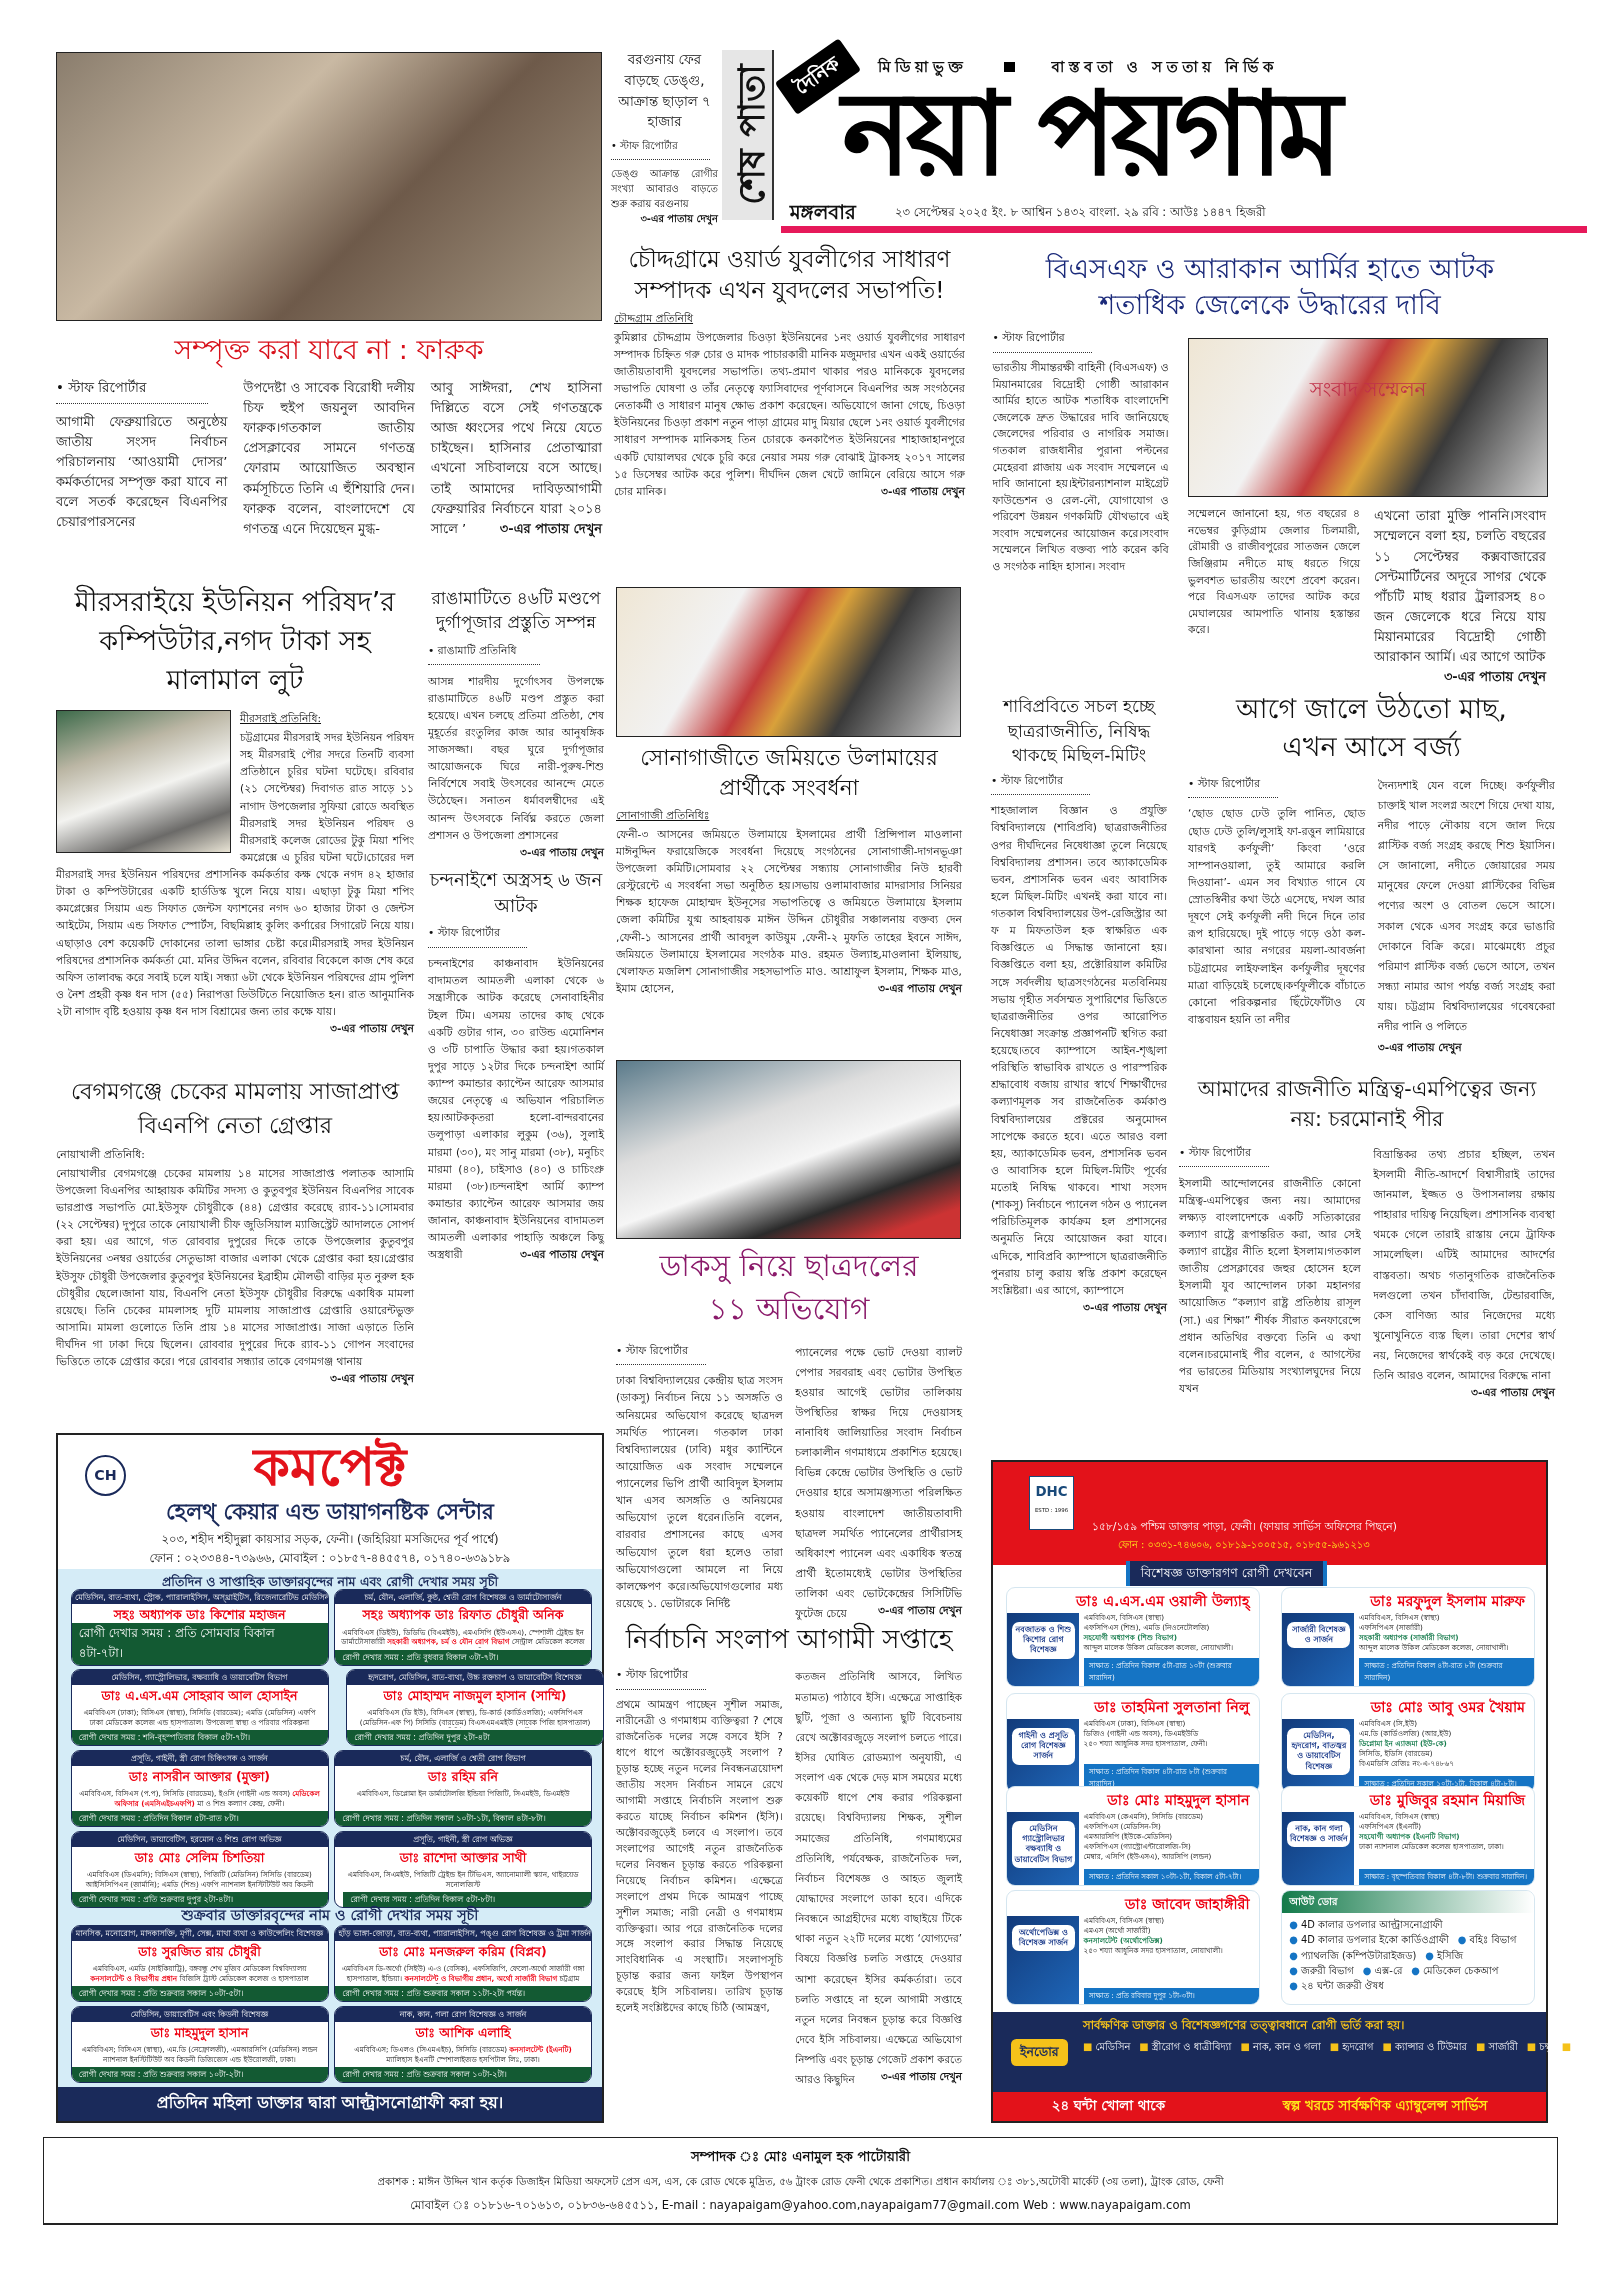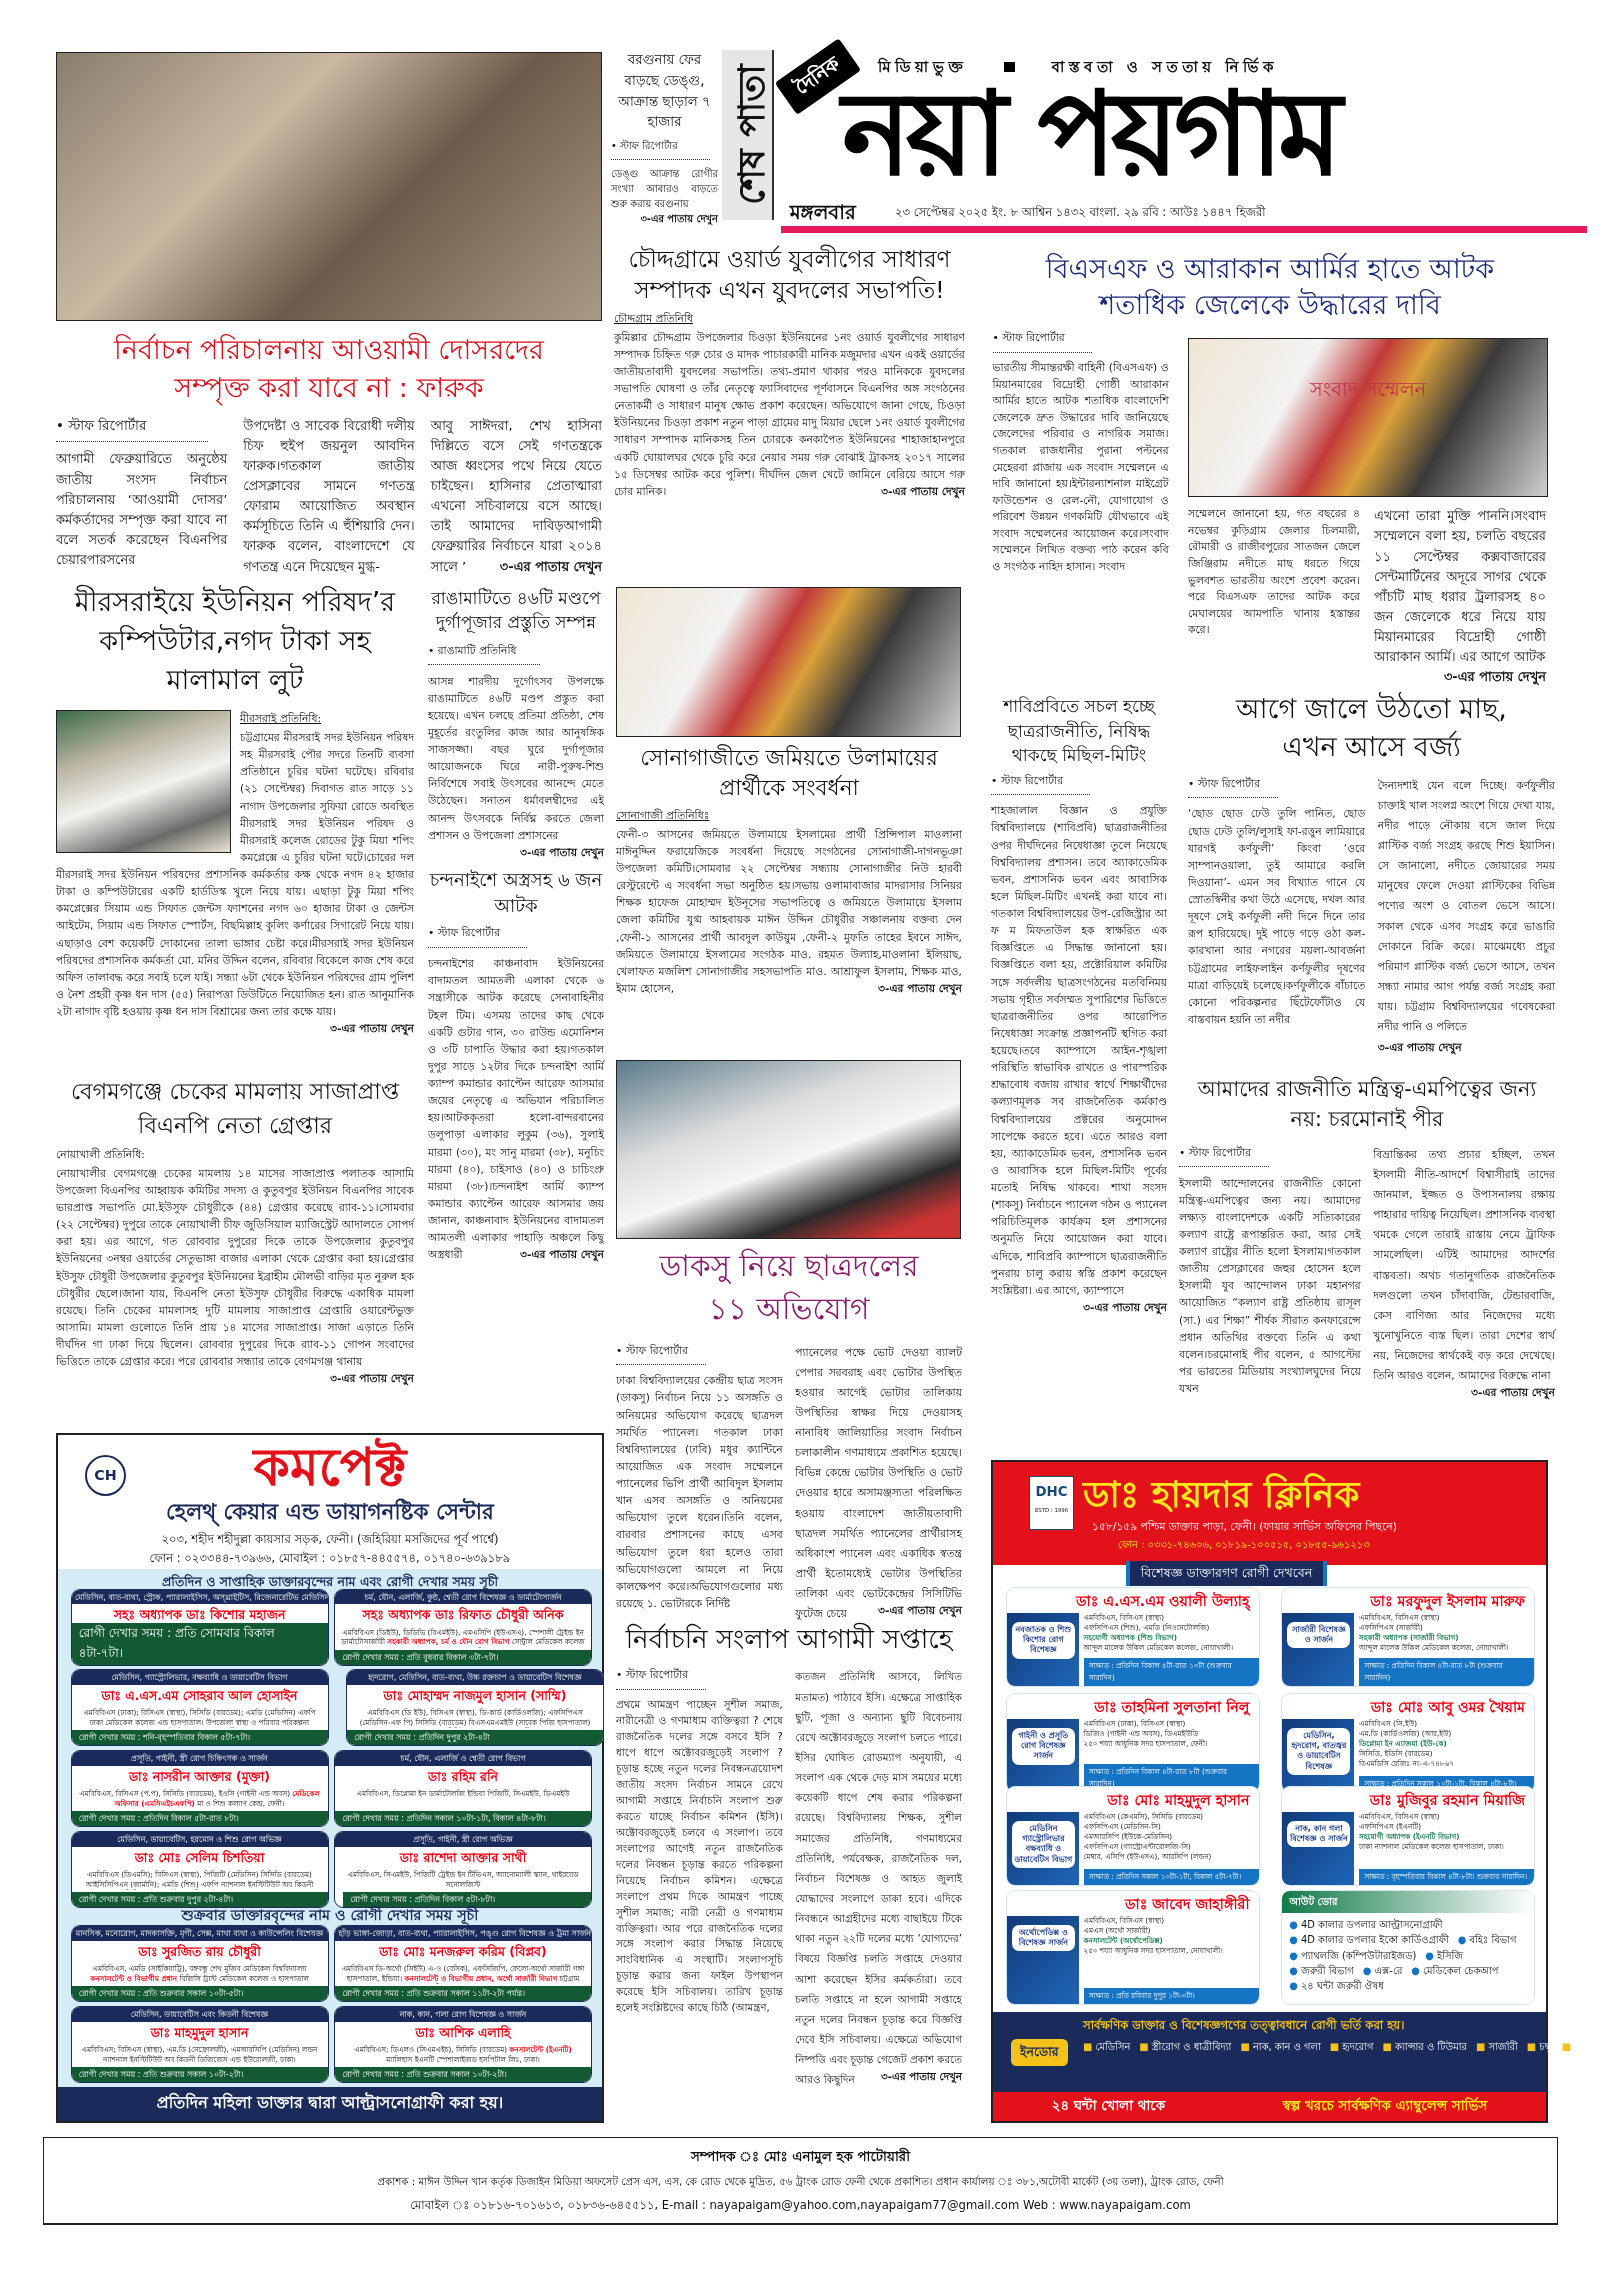--- a/index.html
+++ b/index.html
@@ -63,21 +63,20 @@
     <span>মিডিয়াভুক্ত</span> <span style="display:inline-block;width:10.7px;height:10.7px;background:#000;margin:0 27px;"></span> <span>বাস্তবতা ও সততায় নির্ভিক</span>
   </div>
   <div class="mast-logo" style="position:absolute;left:63px;top:25px;">নয়া পয়গাম</div>
   <div style="position:absolute;left:10.7px;top:148px;font-size:19.7px;font-weight:bold;">মঙ্গলবার</div>
   <div style="position:absolute;left:116px;top:154px;font-size:11.6px;">২৩ সেপ্টেম্বর ২০২৫ ইং. ৮ আশ্বিন ১৪৩২ বাংলা. ২৯ রবি : আউঃ ১৪৪৭ হিজরী</div>
 </div>
 <div class="abs pink-rule" style="left:781px;top:226px;width:806px;"></div>
 
 <div class="abs" style="left:56px;top:331px;width:546px;">
   <div class="hl" style="color:#d8111b;font-size:27px;line-height:1.4;">
-    <div>নির্বাচন পরিচালনায় আওয়ামী দোসরদের</div>
     <div>সম্পৃক্ত করা যাবে না : ফারুক</div>
   </div>
   <div style="display:flex;gap:16px;margin-top:9px;">
     <div style="flex:1;">
       <div class="byline">• স্টাফ রিপোর্টার</div>
       <div class="dots"></div>
       <div class="body">আগামী ফেব্রুয়ারিতে অনুষ্ঠেয় জাতীয় সংসদ নির্বাচন পরিচালনায় ‘আওয়ামী দোসর’ কর্মকর্তাদের সম্পৃক্ত করা যাবে না বলে সতর্ক করেছেন বিএনপির চেয়ারপারসনের</div>
     </div>
     <div style="flex:1;" class="body">উপদেষ্টা ও সাবেক বিরোধী দলীয় চিফ হুইপ জয়নুল আবদিন ফারুক।গতকাল জাতীয় প্রেসক্লাবের সামনে গণতন্ত্র ফোরাম আয়োজিত অবস্থান কর্মসূচিতে তিনি এ হুঁশিয়ারি দেন।ফারুক বলেন, বাংলাদেশে যে গণতন্ত্র এনে দিয়েছেন মুগ্ধ-</div>
     <div style="flex:1;" class="body">
@@ -327,21 +326,20 @@
     <div style="position:absolute;left:0;right:0;bottom:0;background:#1a2a5a;color:#fff;font-size:16px;font-weight:bold;text-align:center;padding:3.6px 0;">প্রতিদিন মহিলা ডাক্তার দ্বারা আল্ট্রাসনোগ্রাফী করা হয়।</div>
   </div>
 </div>
 
 <div class="abs ad-box" style="left:991px;top:1460px;width:557px;height:663px;background:#fff;">
   <div style="background:#e3121a;height:103px;position:relative;">
     <div style="position:absolute;left:36px;top:14.3px;width:45px;height:54px;background:#fff;border:1.8px solid #1a4a7a;text-align:center;">
       <div style="color:#1a4a7a;font-weight:bold;font-size:13.4px;margin-top:7.2px;">DHC</div>
       <div style="font-size:5.4px;margin-top:7.2px;">ESTD : 1996</div>
     </div>
-    <div style="position:absolute;left:90px;top:5.4px;color:#ffe91a;font-weight:bold;font-size:36px;">ডাঃ হায়দার ক্লিনিক</div>
     <div style="position:absolute;left:99px;top:56px;color:#fff;font-size:10.7px;">১৫৮/১৫৯ পশ্চিম ডাক্তার পাড়া, ফেনী। (ফায়ার সার্ভিস অফিসের পিছনে)</div>
     <div style="position:absolute;left:125px;top:75px;color:#ffe91a;font-size:9.9px;">ফোন : ০৩৩১-৭৪৬০৬, ০১৮১৯-১০০৫১৫, ০১৮৫৫-৯৬১২১৩</div>
   </div>
   <div style="position:absolute;left:133px;top:99px;background:#1a2a5a;color:#fff;font-size:12.5px;padding:2.7px 10.7px;border-left:4.5px solid #1574c4;border-right:4.5px solid #1574c4;">বিশেষজ্ঞ ডাক্তারগণ রোগী দেখবেন</div>
   <div id="haider-cards">
       <div class="hc-card" style="left: 12.5px; top: 125px; width: 254px; height: 100px;">
         <div class="name" style="font-size:14.3px;">ডাঃ এ.এস.এম ওয়ালী উল্যাহ্</div>
       <div class="side" style="top:25px;width:72px;">
           <span style="left:5.4px;top:9px;width:63px;font-size:8px;padding:2.7px 1.8px;">নবজাতক ও শিশু কিশোর রোগ বিশেষজ্ঞ</span>
         </div>

